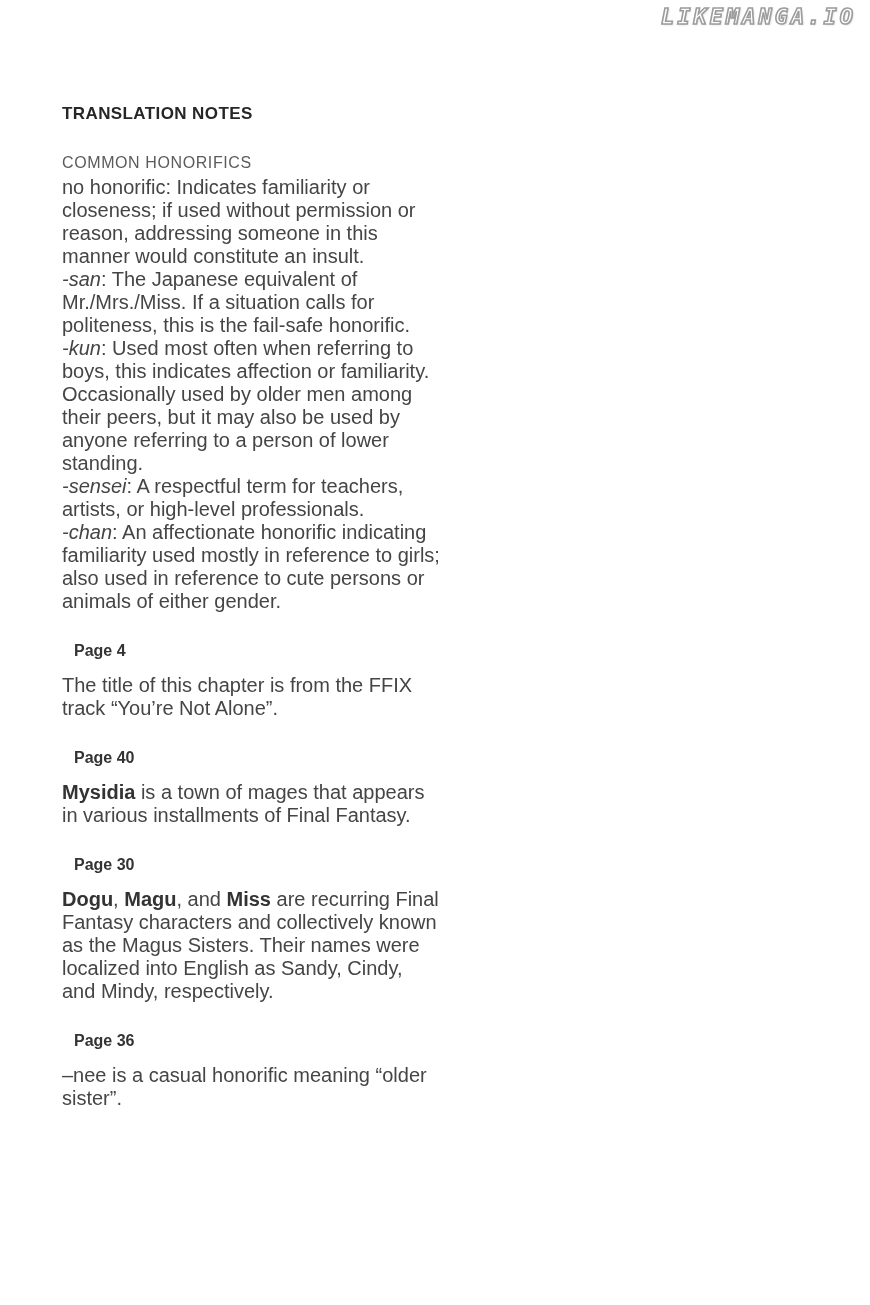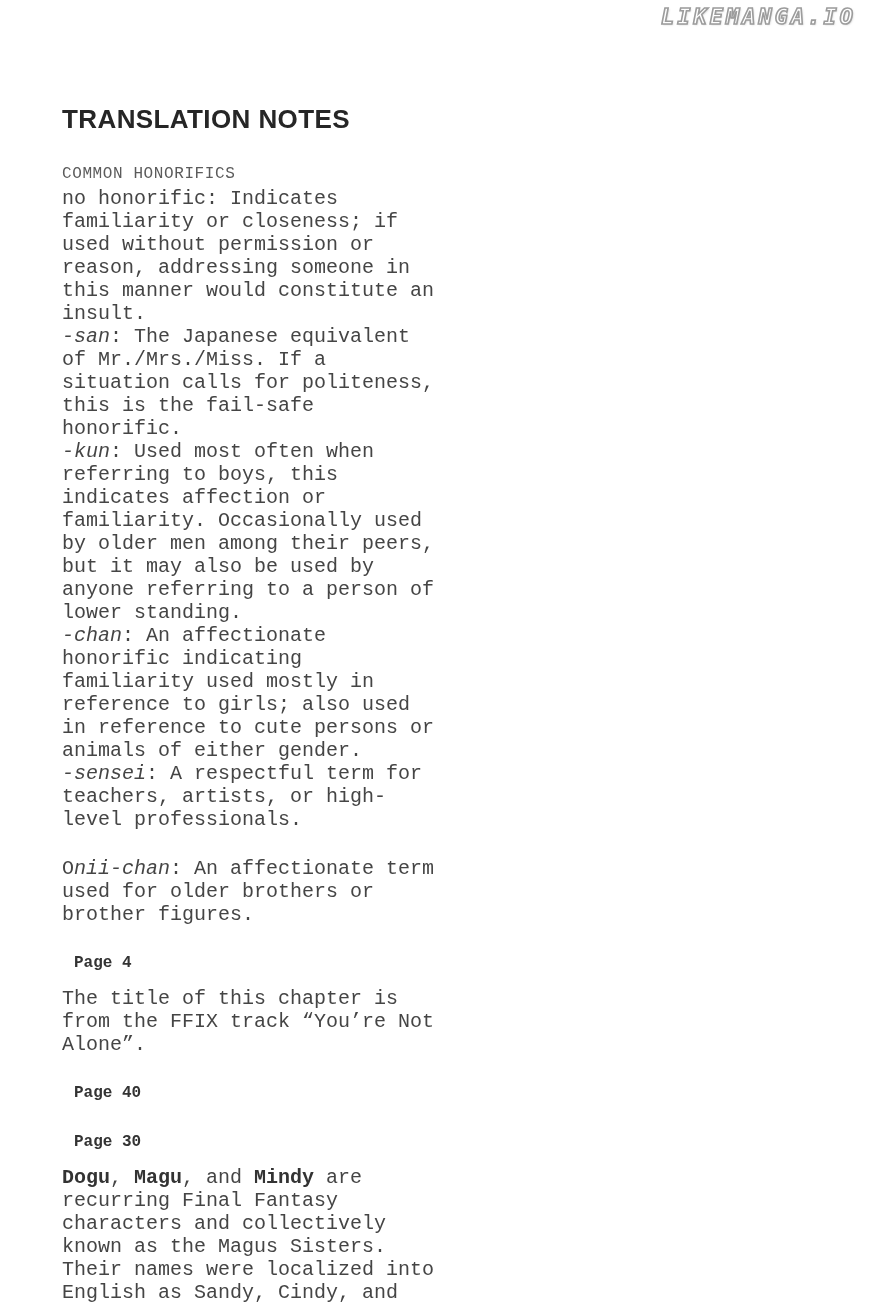--- a/index.html
+++ b/index.html
@@ -30,28 +30,27 @@
     white-space: nowrap;
   }
   .content {
     position: absolute;
     top: 104px;
     left: 62px;
     width: 378px;
   }
   .page-title {
     margin: 0 0 30px 0;
-    font-size: 26px;
+    font-size: 17px;
     font-weight: 700;
     letter-spacing: 0.4px;
     color: #262626;
   }
   .note-section {
     margin: 0 0 26px 0;
-    font-family: Liberation Mono, monospace;
   }
   .sub-heading {
     margin: 0 0 4px 0;
     font-size: 16px;
     font-weight: 400;
     letter-spacing: 0.6px;
     color: #5b5b5b;
   }
   .page-heading {
     margin: 12px;
@@ -76,35 +75,34 @@
   <div class="watermark">LIKEMANGA.IO</div>
 
   <div class="content">
     <h1 class="page-title">TRANSLATION NOTES</h1>
     <div id="sections-host">
         <section class="note-section tight">
           <h2 class="sub-heading">COMMON HONORIFICS</h2>
           <p class="note-para"><span>no honorific: Indicates familiarity or closeness; if used without permission or reason, addressing someone in this manner would constitute an insult.</span></p>
           <p class="note-para"><span class="run-italic">-san</span><span>: The Japanese equivalent of Mr./Mrs./Miss. If a situation calls for politeness, this is the fail-safe honorific.</span></p>
           <p class="note-para"><span class="run-italic">-kun</span><span>: Used most often when referring to boys, this indicates affection or familiarity. Occasionally used by older men among their peers, but it may also be used by anyone referring to a person of lower standing.</span></p>
+          <p class="note-para"><span class="run-italic">-sensei</span><span>: A respectful term for teachers, artists, or high-level professionals.</span></p>
           <p class="note-para"><span class="run-italic">-chan</span><span>: An affectionate honorific indicating familiarity used mostly in reference to girls; also used in reference to cute persons or animals of either gender.</span></p>
-          <p class="note-para"><span class="run-italic">-sensei</span><span>: A respectful term for teachers, artists, or high-level professionals.</span></p>
-        </section>
-        <section class="note-section">
-          <p class="note-para"><span>O</span><span class="run-italic">nii-chan</span><span>: An affectionate term used for older brothers or brother figures.</span></p>
         </section>
         <section class="note-section">
           <h2 class="page-heading">Page 4</h2>
           <p class="note-para"><span>The title of this chapter is from the FFIX track “You’re Not Alone”.</span></p>
         </section>
         <section class="note-section">
           <h2 class="page-heading">Page 40</h2>
+          <p class="note-para"><span class="run-bold">Mysidia</span><span> is a town of mages that appears in various installments of Final Fantasy.</span></p>
         </section>
         <section class="note-section">
           <h2 class="page-heading">Page 30</h2>
-          <p class="note-para"><span class="run-bold">Dogu</span><span>, </span><span class="run-bold">Magu</span><span>, and </span><span class="run-bold">Mindy</span><span> are recurring Final Fantasy characters and collectively known as the Magus Sisters. Their names were localized into English as Sandy, Cindy, and Mindy, respectively.</span></p>
+          <p class="note-para"><span class="run-bold">Dogu</span><span>, </span><span class="run-bold">Magu</span><span>, and </span><span class="run-bold">Miss</span><span> are recurring Final Fantasy characters and collectively known as the Magus Sisters. Their names were localized into English as Sandy, Cindy, and Mindy, respectively.</span></p>
         </section>
         <section class="note-section">
           <h2 class="page-heading">Page 36</h2>
+          <p class="note-para"><span>–nee is a casual honorific meaning “older sister”.</span></p>
         </section>
       </div>
   </div>
 </div>
 
 </body></html>

